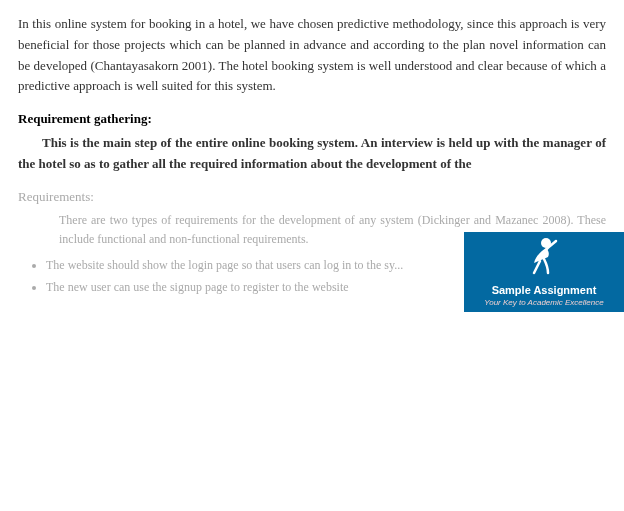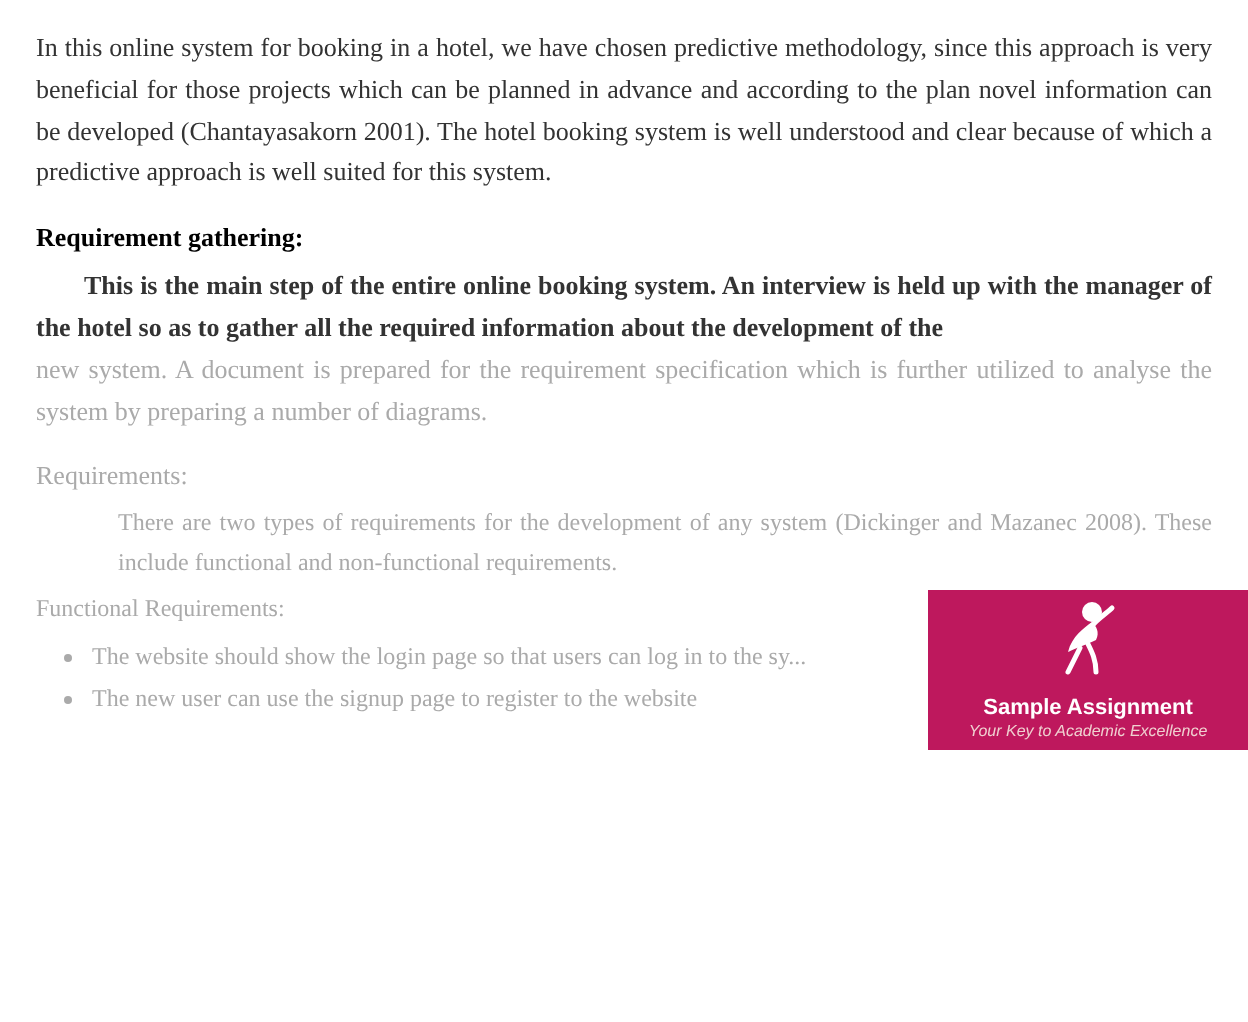--- a/index.html
+++ b/index.html
@@ -83,21 +83,21 @@
       color: #aaaaaa;
     }
 
     
     .watermark {
       position: absolute;
       bottom: 0;
       right: 0;
       width: 160px;
       height: 80px;
-      background-color: #be185d;
+      background-color: #0369a1;
       display: flex;
       flex-direction: column;
       align-items: center;
       justify-content: center;
       padding: 8px;
     }
 
     .watermark-icon {
       color: #ffffff;
       font-size: 28px;
@@ -138,28 +138,26 @@
 
   <div class="spacing-section">
     <p class="paragraph">In this online system for booking in a hotel, we have chosen predictive methodology, since this approach is very beneficial for those projects which can be planned in advance and according to the plan novel information can be developed (Chantayasakorn 2001). The hotel booking system is well understood and clear because of which a predictive approach is well suited for this system.</p>
   </div>
 
   <div class="spacing-section">
     <div class="section-heading">Requirement gathering:</div>
     <p class="paragraph">
       <span class="bold-text">This is the main step of the entire online booking system. An interview is held up with the manager of the hotel so as to gather all the required information about the development of the</span>
       <br>
-      <span class="faded">new system. A document is prepared for the requirement specification which is further utilized to analyse the system by preparing a number of diagrams.</span>
     </p>
   </div>
 
   <div class="section-gap">
     <div class="requirement-heading">Requirements:</div>
     <p class="requirement-paragraph">There are two types of requirements for the development of any system (Dickinger and Mazanec 2008). These include functional and non-functional requirements.</p>
-    <div class="functional-heading">Functional Requirements:</div>
     <ul class="bullet-list">
       <li>
         <span>The website should show the login page so that users can log in to the sy...</span>
       </li>
       <li>
         <span>The new user can use the signup page to register to the website</span>
       </li>
     </ul>
   </div>
 

